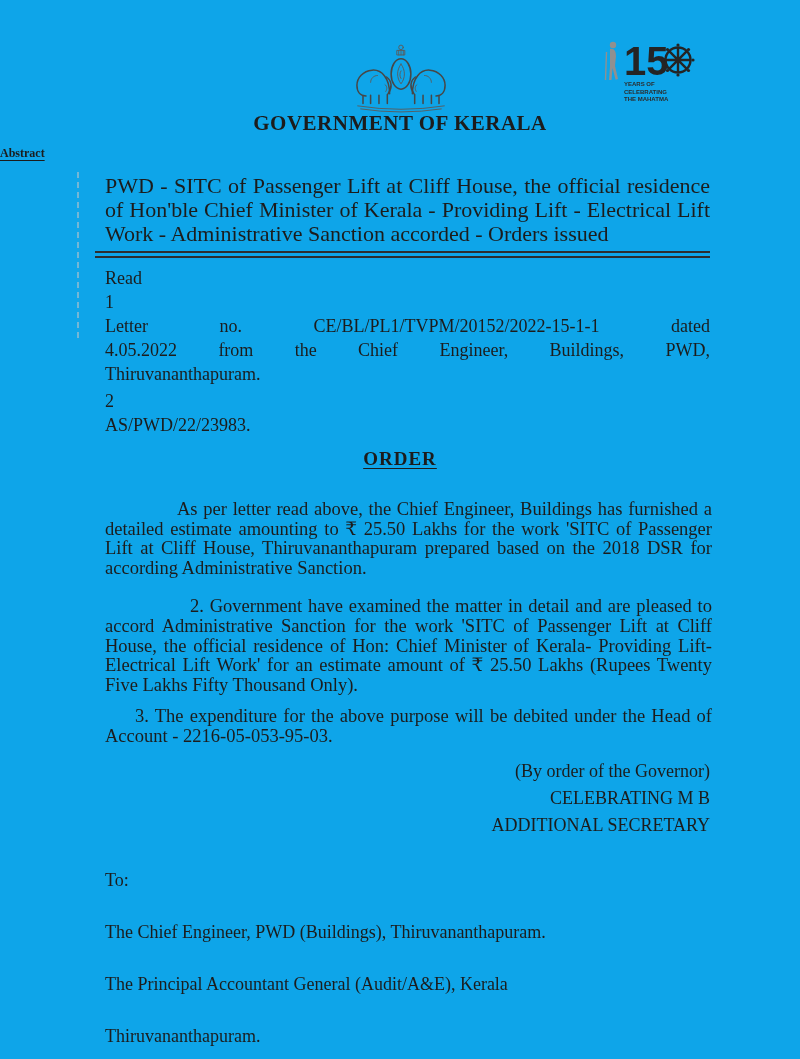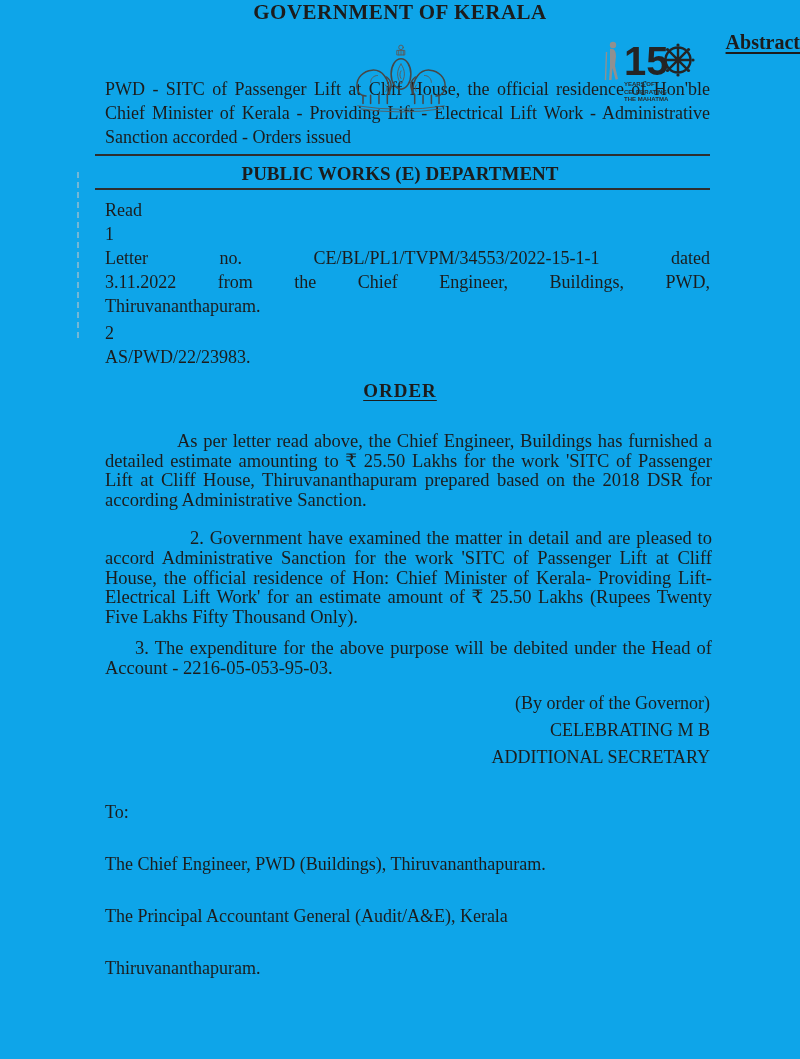--- a/index.html
+++ b/index.html
@@ -12,23 +12,23 @@
     color:#1c1c1c;
     overflow:hidden;
   }
   
   .emblem{position:absolute;top:38px;left:344px;width:114px;height:78px;}
   .logo150{position:absolute;top:33px;left:601px;width:102px;height:74px;}
   
   .artifact{position:absolute;left:77px;top:172px;height:166px;width:0;
     border-left:2px dashed #c7c7c7;opacity:.55;}
   
-  .title{text-align:center;font-size:21px;font-weight:bold;letter-spacing:.5px;line-height:24px;}
-  .abstract-h{text-align:right;font-size:20px;font-weight:bold;text-decoration:underline;text-underline-offset:3px;margin-top:7px;line-height:23px;}
-  .abstract-p{margin:23px 90px 0 105px;text-align:justify;font-size:18px;line-height:24px;}
+  .title{padding-top:111px;text-align:center;font-size:21px;font-weight:bold;letter-spacing:.5px;line-height:24px;}
+  .abstract-h{text-align:left;font-size:12px;font-weight:bold;text-decoration:underline;text-underline-offset:3px;margin-top:7px;line-height:23px;}
+  .abstract-p{margin:9px 90px 0 105px;text-align:justify;font-size:22px;line-height:24px;}
   .rule{border:none;border-top:2px solid #2e2e2e;margin:5px 90px 0 95px;height:0;}
   .dept{text-align:center;font-weight:bold;font-size:19px;margin-top:6px;line-height:23px;}
   .go{margin:7px 90px 0 105px;font-size:18px;line-height:25px;}
   .rule2{margin-top:3px;}
   
   .read-block{margin:8px 90px 0 105px;font-size:18px;line-height:24px;}
   .read-row{display:flex;flex-direction:column;}
   .read-row.second{margin-top:3px;}
   .read-word{width:44px;flex:none;}
   .read-num{width:17px;flex:none;}
@@ -118,32 +118,31 @@
   <div class="artifact"></div>
 
   <div class="title">GOVERNMENT OF KERALA</div>
 
   <div class="abstract-h">Abstract</div>
 
   <div class="abstract-p">PWD - SITC of Passenger Lift at Cliff House, the official residence of Hon'ble Chief Minister of Kerala - Providing Lift - Electrical Lift Work - Administrative Sanction accorded - Orders issued</div>
 
   <hr class="rule">
 
-  <div class="dept">PUBLIC WORKS (E) DEPARTMENT</div>
 
 
   <hr class="rule rule2">
 
   <div class="read-block">
     <div class="read-row">
       <div class="read-word">Read</div>
       <div class="read-num">1</div>
       <div class="read-text">
-        <div class="jline">Letter no. CE/BL/PL1/TVPM/34553/2022-15-1-1 dated</div>
-        <div class="jline">3.11.2022 from the Chief Engineer, Buildings, PWD,</div>
+        <div class="jline">Letter no. CE/BL/PL1/TVPM/20152/2022-15-1-1 dated</div>
+        <div class="jline">4.05.2022 from the Chief Engineer, Buildings, PWD,</div>
         <div>Thiruvananthapuram.</div>
       </div>
     </div>
     <div class="read-row second">
       <div class="read-word"></div>
       <div class="read-num">2</div>
       <div class="read-text">AS/PWD/22/23983.</div>
     </div>
   </div>
 

